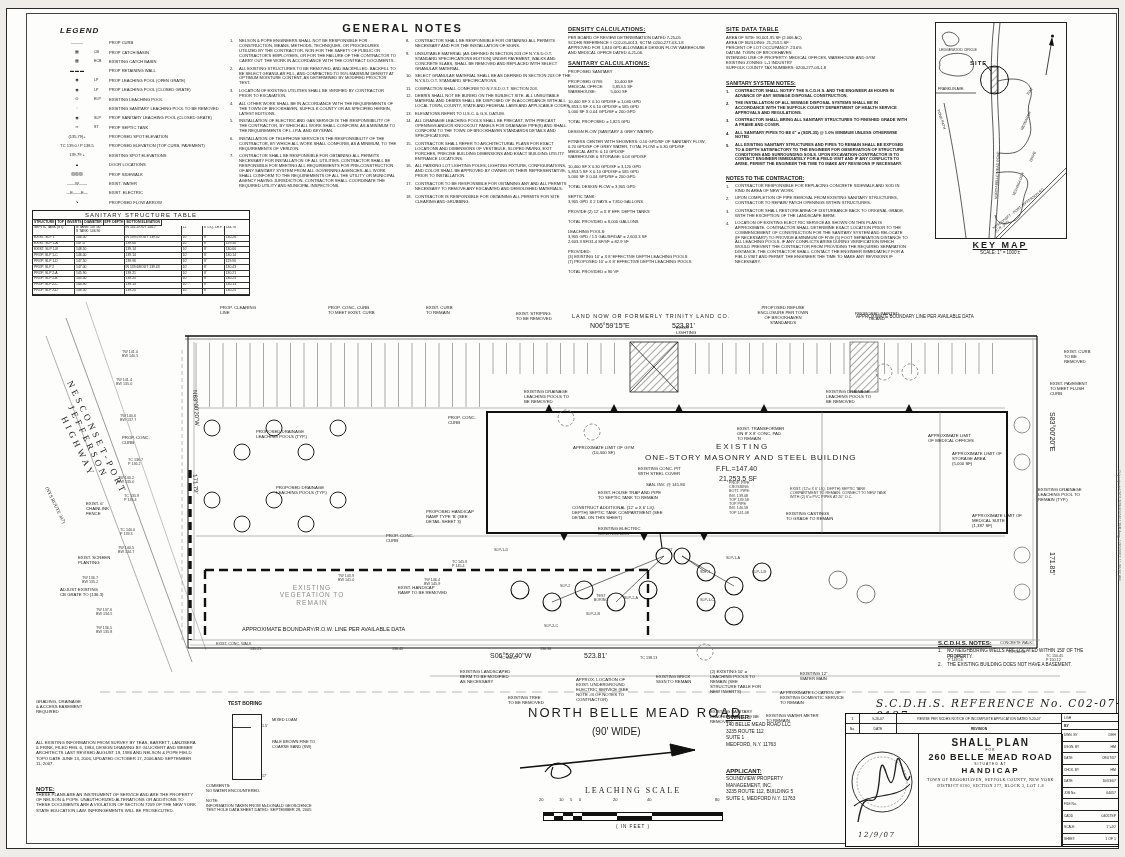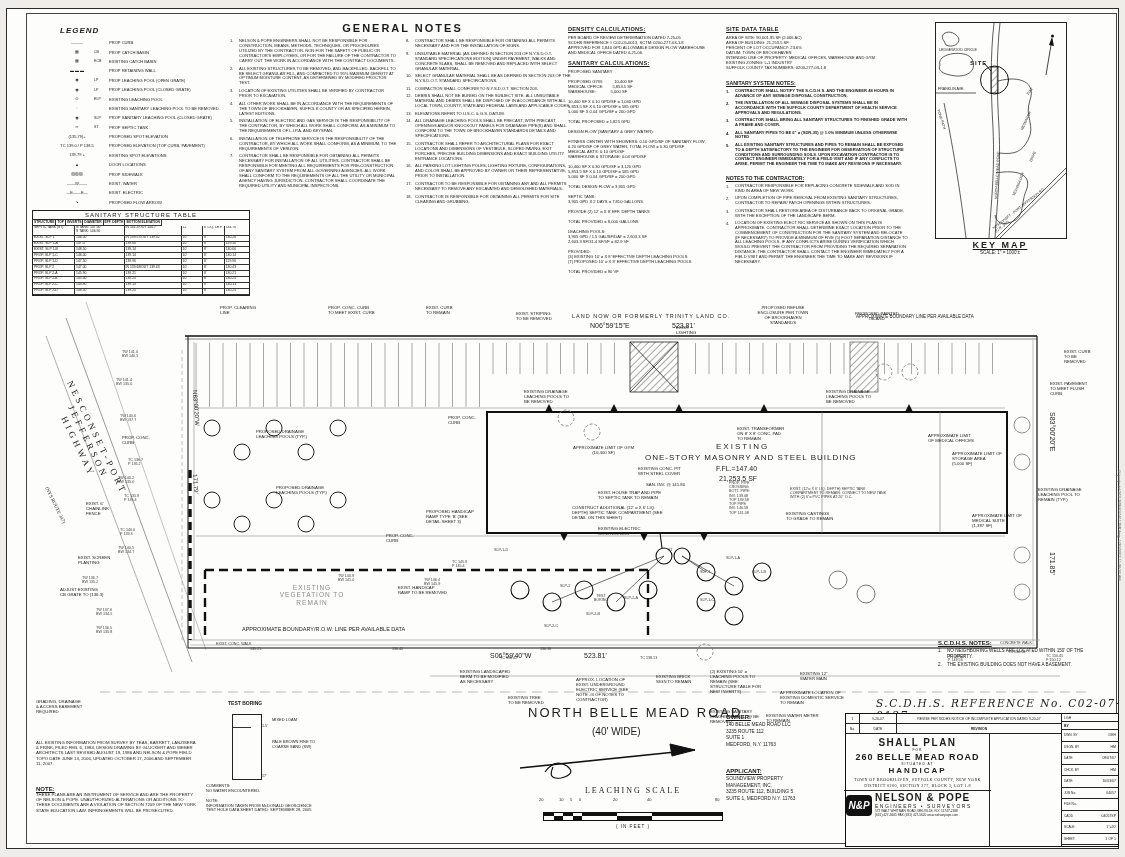--- a/index.html
+++ b/index.html
@@ -458,21 +458,21 @@
 LEACHING POOL TO BE
 REMOVED</span>
     <span class="lbl" style="left: 800px; top: 672px; width: 52px;">EXISTING 12"
 WATER MAIN</span>
     <span class="lbl" style="left: 780px; top: 691px; width: 98px;">APPROXIMATE LOCATION OF
 EXISTING DOMESTIC SERVICE
 TO REMAIN</span>
     <span class="lbl" style="left: 766px; top: 714px; width: 84px;">EXISTING WATER METER
 TO REMAIN</span>
     <span class="lbl sp2" style="left: 528px; top: 706px; font-size: 13px;">NORTH  BELLE  MEAD  ROAD</span>
-    <span class="lbl" style="left: 592px; top: 726px; font-size: 10px;">(40' WIDE)</span>
+    <span class="lbl" style="left: 592px; top: 726px; font-size: 10px;">(90' WIDE)</span>
     <span class="lbl tiny" style="left: 500px; top: 656px;">TC 136.42</span>
     <span class="lbl tiny" style="left: 640px; top: 656px;">TC 138.13</span>
     <span class="lbl tiny" style="left: 948px; top: 654px;">TC 149.27
 P 149.56</span>
     <span class="lbl tiny" style="left: 1008px; top: 650px;">TC 150.18</span>
     <span class="lbl tiny" style="left: 1046px; top: 654px;">TC 150.45
 P 150.12</span>
     <span class="lbl tiny" style="left: 250px; top: 647px;">135.21</span>
     <span class="lbl tiny" style="left: 392px; top: 647px;">136.42</span>
     <span class="lbl tiny" style="left: 540px; top: 647px;">136.36</span>
@@ -1009,37 +1009,37 @@
         <div class="rv1">1</div>
         <div class="rv2">9-26-07</div>
         <div class="rv3" style="border-right:none;">REVISE PER SCDHS NOTICE OF INCOMPLETE APPLICATION DATED 9-20-07</div>
       </div>
       <div class="rev-row">
         <div class="rv1">No.</div>
         <div class="rv2">DATE</div>
         <div class="rv3" style="border-right:none;font-weight:bold;">REVISION</div>
       </div>
       <div class="tb-main">
+        <div class="seal-zone">
+          <svg width="72" height="113" viewBox="0 0 72 113">
+            <circle cx="36" cy="48" r="30" fill="none" stroke="#333" stroke-width="1"></circle>
+            <circle cx="36" cy="48" r="25" fill="none" stroke="#555" stroke-width="0.5" stroke-dasharray="2 1.5"></circle>
+            <path d="M12,88 C20,40 30,95 34,38 C38,10 44,80 50,30 C54,8 58,60 64,42" fill="none" stroke="#222" stroke-width="1.4"></path>
+            <path d="M8,72 C24,58 50,66 64,50" fill="none" stroke="#222" stroke-width="1.1"></path>
+          </svg>
+          <span class="lbl hand" style="left:12px;top:98px;font-size:7px;">12/9/07</span>
+        </div>
         <div class="ctr-zone">
           <div class="tp1">SHALL PLAN</div>
           <div class="tp2">FOR</div>
           <div class="tp3">260 BELLE MEAD ROAD</div>
           <div class="tp2">SITUATED AT</div>
           <div class="tp5">HANDICAP</div>
           <div class="tp6">TOWN OF BROOKHAVEN, SUFFOLK COUNTY, NEW YORK</div>
           <div class="tp6">DISTRICT 0200, SECTION 277, BLOCK 3, LOT 1.8</div>
-          <div class="firm-strip">
-            <div class="np-logo">N&amp;P</div>
-            <div>
-              <div class="firm-name">NELSON &amp; POPE</div>
-              <div class="firm-sub">ENGINEERS • SURVEYORS</div>
-              <div class="firm-addr">572 WALT WHITMAN ROAD, MELVILLE, N.Y. 11747-2188</div>
-              <div class="firm-addr">(631) 427-5665  FAX (631) 427-5620  www.nelsonpope.com</div>
-            </div>
-          </div>
         </div>
       </div>
     </div>
     <div class="info-zone" style="height:131px;">
       <div class="info-cell">
           <span class="info-v">LGH</span>
         </div>
       <div class="info-cell">
           <span class="info-v" style="font-weight:bold;">BY</span>
         </div>

